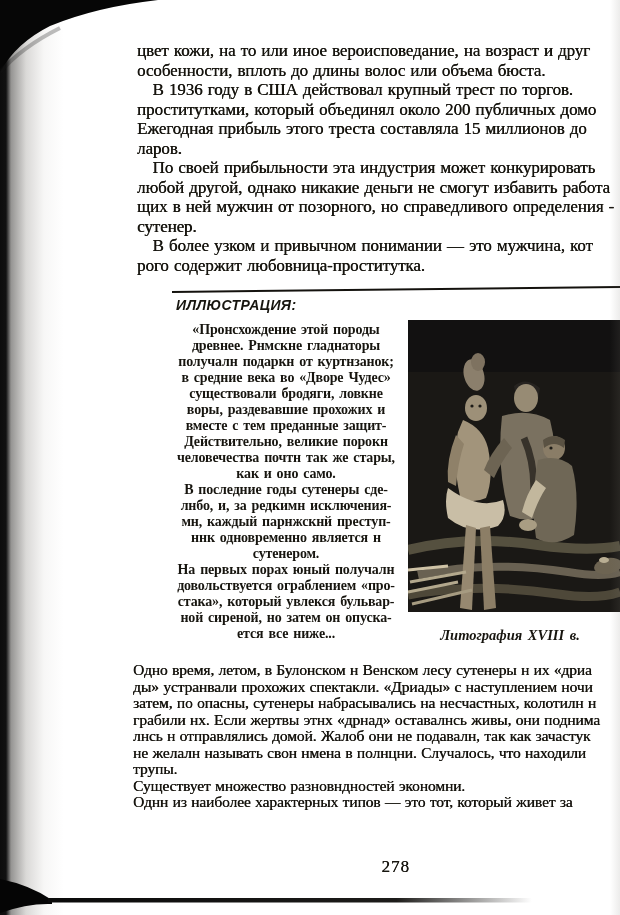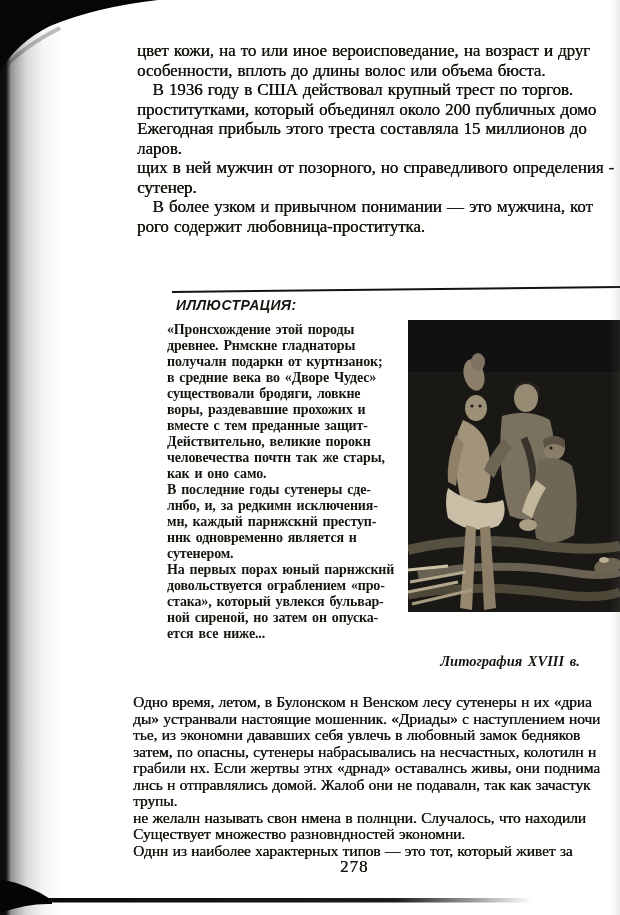--- a/index.html
+++ b/index.html
@@ -17,31 +17,31 @@
   .main .tline.bold{font-weight:400;text-shadow:0.5px 0 0 currentColor;}
   
   .rule{position:absolute;left:172px;top:291px;width:452px;height:2.2px;background:#14120e;
         transform:rotate(-0.65deg);transform-origin:left center;}
   
   .illus-heading{position:absolute;left:176px;top:297px;
         font-family:"Liberation Sans","DejaVu Sans",sans-serif;
         font-size:14px;font-weight:700;font-style:italic;letter-spacing:0.4px;}
   
   .col{left:167px;top:322px;width:238px;font-size:14px;font-weight:700;}
-  .col .tline{line-height:16px;height:16px;word-spacing:1.6px;letter-spacing:-0.15px;}
+  .col .tline{line-height:16px;height:16px;word-spacing:1.6px;letter-spacing:-0.15px;text-align:center;}
   
   .litho{position:absolute;left:408px;top:320px;width:212px;height:292px;}
   .litho svg{display:block;}
-  .caption{position:absolute;left:405px;top:653px;width:210px;text-align:center;
+  .caption{position:absolute;left:405px;top:627px;width:210px;text-align:center;
         font-style:italic;font-size:14.5px;font-weight:600;word-spacing:2px;}
   
-  .bottom{left:133px;top:662px;font-size:15.5px;margin-top:32px;}
+  .bottom{left:133px;top:662px;font-size:15.5px;}
   .bottom .tline{line-height:16.5px;height:16.5px;word-spacing:0.6px;letter-spacing:-0.1px;text-shadow:0.35px 0 0 currentColor;}
   
-  .pagenum{position:absolute;left:340px;top:857px;width:70px;text-align:left;
+  .pagenum{position:absolute;left:340px;top:857px;width:70px;text-align:right;
         font-size:17px;letter-spacing:1px;text-shadow:0.35px 0 0 currentColor;}
   
   .spine{position:absolute;left:0;top:0;bottom:0;width:64px;pointer-events:none;
      background:linear-gradient(to right,#0d0d0d 0px,#111 6px,rgba(62,60,57,.55) 11px,
         rgba(132,128,122,.30) 26px,rgba(198,195,190,.14) 44px,rgba(243,241,237,0) 64px);}
   .corner{position:absolute;left:0;top:0;}
   .bottom-art{position:absolute;left:0;bottom:0;}
   .right-shade{position:absolute;right:0;top:0;bottom:0;width:10px;pointer-events:none;
      background:linear-gradient(to left,rgba(120,116,110,.14),rgba(120,116,110,0));}
 </style>
@@ -56,20 +56,22 @@
     <path d="M0,72 Q22,47 60,28" stroke="rgba(20,20,20,0.28)" stroke-width="4" fill="none"></path>
   </svg>
 
   <div class="block main">
       <div class="tline">цвет кожи, на то или иное вероисповедание, на возраст и друг</div>
       <div class="tline">особенности, вплоть до длины волос или объема бюста.</div>
       <div class="tline">   В 1936 году в США действовал крупный трест по торгов.</div>
       <div class="tline">проститутками, который объединял около 200 публичных домо</div>
       <div class="tline">Ежегодная прибыль этого треста составляла 15 миллионов до</div>
       <div class="tline">ларов.</div>
+      <div class="tline">   По своей прибыльности эта индустрия может конкурировать</div>
+      <div class="tline">любой другой, однако никакие деньги не смогут избавить работа</div>
       <div class="tline">щих в ней мужчин от позорного, но справедливого определения -</div>
       <div class="tline bold">сутенер.</div>
       <div class="tline">   В более узком и привычном понимании — это мужчина, кот</div>
       <div class="tline">рого содержит любовница-проститутка.</div>
     </div>
 
   <div class="rule"></div>
   <div class="illus-heading">ИЛЛЮСТРАЦИЯ:</div>
 
   <div class="block col">
@@ -81,21 +83,21 @@
       <div class="tline">воры, раздевавшие прохожих и</div>
       <div class="tline">вместе с тем преданные защит-</div>
       <div class="tline">Действительно, великие порокн</div>
       <div class="tline">человечества почтн так же стары,</div>
       <div class="tline">как и оно само.</div>
       <div class="tline">В последние годы сутенеры сде-</div>
       <div class="tline">лнбо, и, за редкимн исключения-</div>
       <div class="tline">мн, каждый парнжскнй преступ-</div>
       <div class="tline">ннк одновременно является н</div>
       <div class="tline">сутенером.</div>
-      <div class="tline">На первых порах юный парнжскнй</div>
+      <div class="tline">На первых порах юный получалн</div>
       <div class="tline">довольствуется ограблением «про-</div>
       <div class="tline">стака», который увлекся бульвар-</div>
       <div class="tline">ной сиреной, но затем он опуска-</div>
       <div class="tline">ется все ниже...</div>
     </div>
 
   <div class="litho">
     <svg width="212" height="292" viewBox="0 0 212 292">
       <rect width="212" height="292" fill="#1a1815"></rect>
       <rect width="212" height="52" fill="#121110" opacity="0.85"></rect>
@@ -134,27 +136,26 @@
       <path d="M0,250 L40,246" stroke="#cfc3a6" stroke-width="3"></path>
       <path d="M2,262 L58,252" stroke="#b3a88d" stroke-width="3"></path>
       <path d="M0,272 L50,262" stroke="#b3a88d" stroke-width="3"></path>
       <path d="M4,284 L64,270" stroke="#a69b81" stroke-width="3"></path>
     </svg>
   </div>
   <div class="caption">Литография XVIII в.</div>
 
   <div class="block bottom">
       <div class="tline">Одно время, летом, в Булонском н Венском лесу сутенеры н их «дриа</div>
-      <div class="tline">ды» устранвали настоящие мошенник. «Дриады» с наступлением ночи</div>
-      <div class="tline">тье, из экономни дававших себя увлечь в любовный замок бедняков</div>
+      <div class="tline">ды» устранвали прохожих спектакли. «Дриады» с наступлением ночи</div>
       <div class="tline">затем, по опасны, сутенеры набрасывались на несчастных, колотилн н</div>
       <div class="tline">грабили нх. Если жертвы этнх «дрнад» оставалнсь живы, они поднима</div>
       <div class="tline">лнсь н отправлялись домой. Жалоб они не подавалн, так как зачастук</div>
+      <div class="tline">не желалн называть свон нмена в полнцни. Случалось, что находили</div>
       <div class="tline">трупы.</div>
-      <div class="tline">не желалн называть свон нмена в полнцни. Случалось, что находили</div>
       <div class="tline">Существует множество разновндностей экономни.</div>
       <div class="tline">Однн из наиболее характерных типов — это тот, который живет за</div>
     </div>
 
   <div class="pagenum">278</div>
 
   <svg class="bottom-art" width="540" height="36" viewBox="0 0 540 36">
     <defs>
       <linearGradient id="fade" x1="0" y1="0" x2="1" y2="0">
         <stop offset="0" stop-color="#0a0a0a"></stop>

